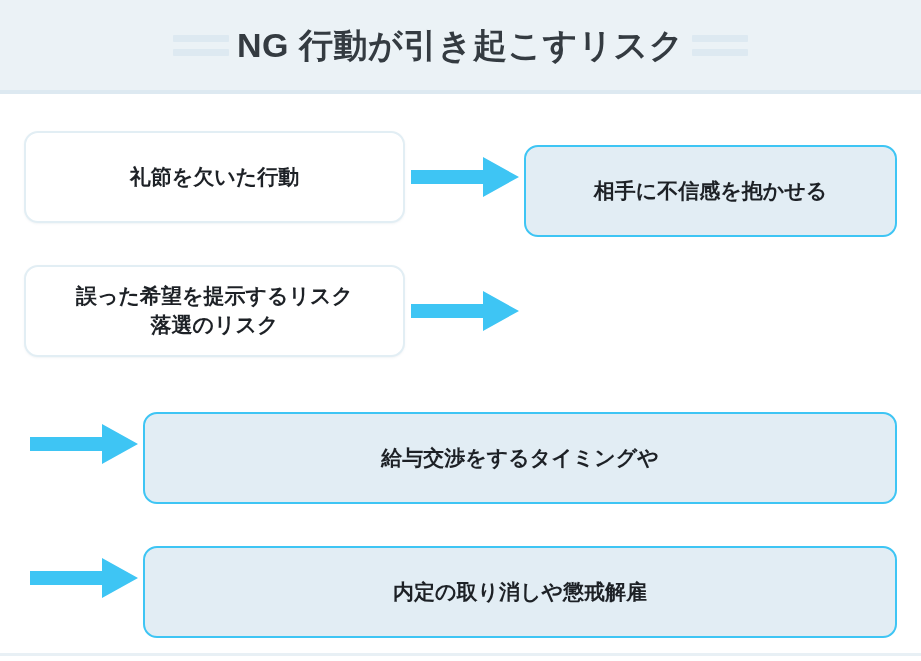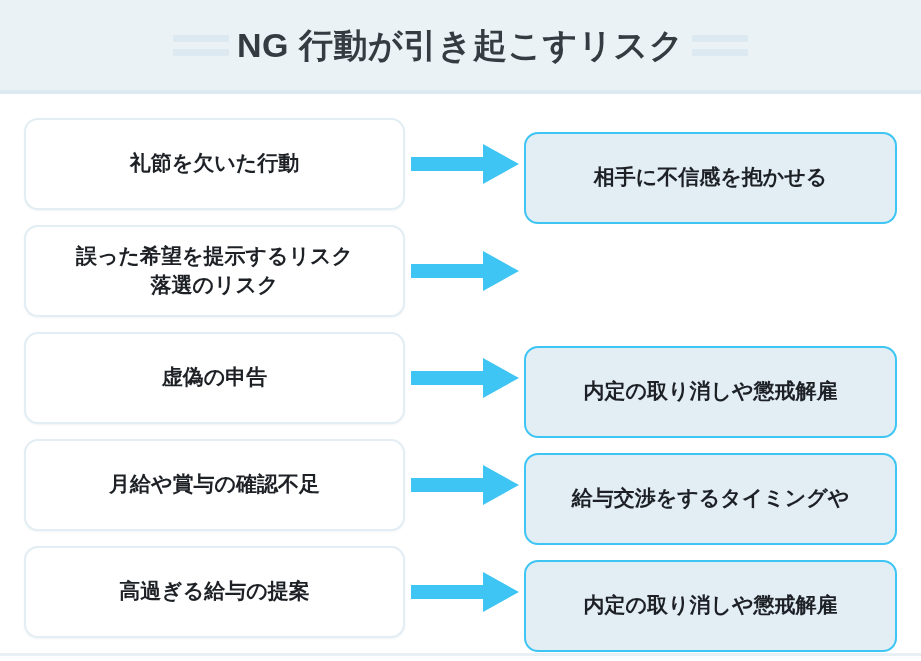--- a/index.html
+++ b/index.html
@@ -182,62 +182,35 @@
           <span class="line">落選のリスク</span>
         </span>
       </div>
       <div class="arrow-cell">
         <svg class="arrow" width="108" height="40" viewBox="0 0 108 40">
           <path d="M0 13 H72 V0 L108 20 L72 40 V27 H0 Z" fill="#3EC5F4"></path>
         </svg>
       </div>
     </div>
 
-    <div class="row">
-      <div class="box box-cause">
-        <span>
-            <span class="line">虚偽の申告</span>
-          </span>
-      </div>
-      <div class="arrow-cell">
-        <svg class="arrow" width="108" height="40" viewBox="0 0 108 40">
-          <path d="M0 13 H72 V0 L108 20 L72 40 V27 H0 Z" fill="#3EC5F4"></path>
-        </svg>
-      </div>
-      <div class="box box-effect">
-        <span>
-            <span class="line">内定の取り消しや懲戒解雇</span>
-          </span>
-      </div>
-    </div>
-
-    <div class="row">
-      <div class="box box-cause">
-        <span>
-            <span class="line">月給や賞与の確認不足</span>
-          </span>
-      </div>
+
+    <div class="row">
       <div class="arrow-cell">
         <svg class="arrow" width="108" height="40" viewBox="0 0 108 40">
           <path d="M0 13 H72 V0 L108 20 L72 40 V27 H0 Z" fill="#3EC5F4"></path>
         </svg>
       </div>
       <div class="box box-effect">
         <span>
             <span class="line">給与交渉をするタイミングや</span>
           </span>
       </div>
     </div>
 
     <div class="row">
-      <div class="box box-cause">
-        <span>
-            <span class="line">高過ぎる給与の提案</span>
-          </span>
-      </div>
       <div class="arrow-cell">
         <svg class="arrow" width="108" height="40" viewBox="0 0 108 40">
           <path d="M0 13 H72 V0 L108 20 L72 40 V27 H0 Z" fill="#3EC5F4"></path>
         </svg>
       </div>
       <div class="box box-effect">
         <span>
           <span class="line">内定の取り消しや懲戒解雇</span>
         </span>
       </div>

